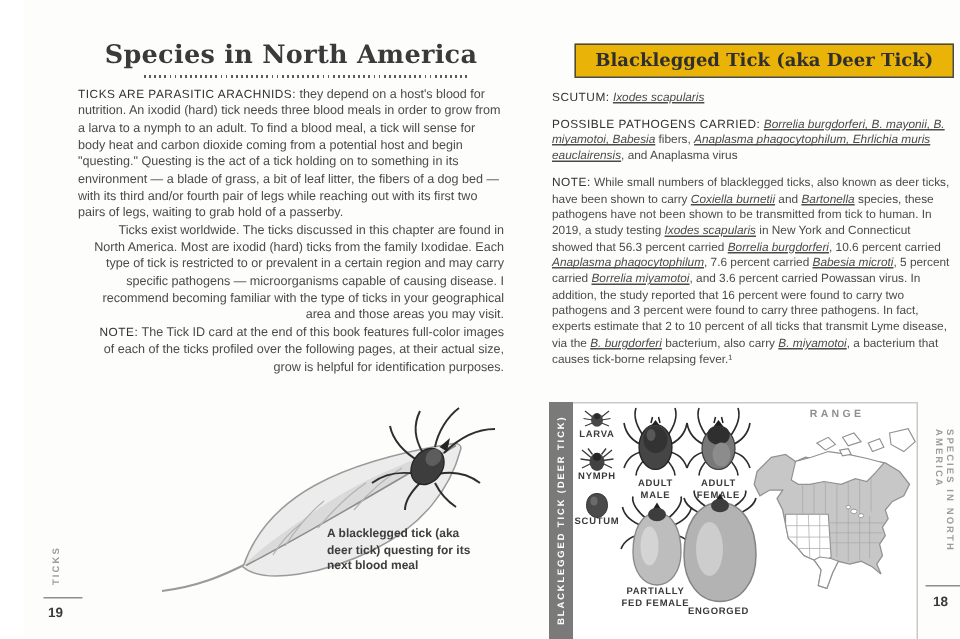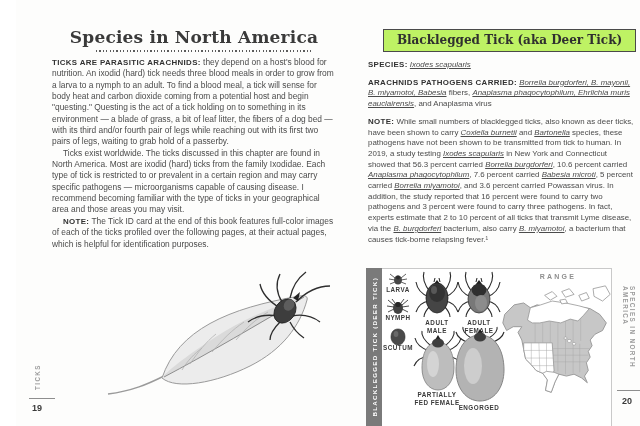--- a/index.html
+++ b/index.html
@@ -8,33 +8,33 @@
   .abs{position:absolute;}
 
   
   .page-title{left:36px;top:27px;width:284px;text-align:center;
     font-family:"DejaVu Serif",serif;font-weight:bold;font-size:17px;
     letter-spacing:.2px;color:#3a3a3a;}
   .title-dots{left:80px;top:50px;width:216px;height:2px;
     background:repeating-linear-gradient(to right,#5c5c5c 0 1.2px,transparent 1.2px 3.4px);}
   .left-body{left:36px;top:57px;width:284px;font-size:8.4px;line-height:11.35px;text-align:left;}
   .left-body p{margin:0;}
-  .left-body p.indent{text-indent:11px;}
-  .lead{font-weight:bold;letter-spacing:.35px;font-size:7.9px;color:#323232;}
+  .left-body p.indent{text-indent:11px;text-align:right;}
+  .lead{font-weight:normal;letter-spacing:.35px;font-size:7.9px;color:#323232;}
   .caption{left:202px;top:351px;width:106px;font-weight:bold;font-size:8px;
     line-height:10.6px;color:#3e3e3e;}
   .margin-vert{color:#9c9c9c;font-weight:bold;font-size:6.3px;letter-spacing:1.4px;
     writing-mode:vertical-rl;}
   .vert-up{transform:rotate(180deg);}
   .pageno{font-weight:bold;font-size:9px;color:#3a3a3a;}
   .folio-line{height:1px;background:#8e8e8e;}
 
   
   .header-box{left:367px;top:29px;width:251px;height:21px;border:1px solid #4a4a4a;
-    background:#bef264;text-align:center;line-height:21px;
+    background:#eab308;text-align:center;line-height:21px;
     font-family:"DejaVu Serif",serif;font-weight:bold;font-size:12px;color:#2f2f2f;}
   .right-body{left:352px;top:60px;width:267px;font-size:7.9px;line-height:10.7px;text-align:left;}
   .right-body p{margin:0 0 7px 0;}
   .it{font-style:italic;text-decoration:underline;}
 
   
   .sidebar{left:350px;top:268px;width:16px;height:158px;background:#7a7a7a;
     display:flex;align-items:center;justify-content:center;}
   .sidebar span{color:#fff;font-weight:bold;font-size:6.2px;letter-spacing:1.3px;
     writing-mode:vertical-rl;transform:rotate(180deg);white-space:nowrap;}
@@ -49,21 +49,21 @@
 <body>
 
 <div class="spread">
 
   <div class="abs page-title">Species in North America</div>
   <div class="abs title-dots"></div>
 
   <div class="abs left-body">
     <p><span class="lead">TICKS ARE PARASITIC ARACHNIDS:</span><span> they depend on a host's blood for nutrition. An ixodid (hard) tick needs three blood meals in order to grow from a larva to a nymph to an adult. To find a blood meal, a tick will sense for body heat and carbon dioxide coming from a potential host and begin "questing." Questing is the act of a tick holding on to something in its environment — a blade of grass, a bit of leaf litter, the fibers of a dog bed — with its third and/or fourth pair of legs while reaching out with its first two pairs of legs, waiting to grab hold of a passerby.</span></p>
     <p class="indent">Ticks exist worldwide. The ticks discussed in this chapter are found in North America. Most are ixodid (hard) ticks from the family Ixodidae. Each type of tick is restricted to or prevalent in a certain region and may carry specific pathogens — microorganisms capable of causing disease. I recommend becoming familiar with the type of ticks in your geographical area and those areas you may visit.</p>
-    <p class="indent"><span class="lead">NOTE:</span><span> The Tick ID card at the end of this book features full-color images of each of the ticks profiled over the following pages, at their actual pages, which is helpful for identification purposes.</span></p>
+    <p class="indent"><span class="lead">NOTE:</span><span> The Tick ID card at the end of this book features full-color images of each of the ticks profiled over the following pages, at their actual size, grow is helpful for identification purposes.</span></p>
   </div>
 
   <svg class="abs" style="left:78px;top:264px;" width="252" height="162" viewBox="0 0 252 162">
     <path d="M14,130 C38,127 54,120 70,112" fill="none" stroke="#9a9a9a" stroke-width="1.4"></path>
     <path d="M68,114 C84,66 134,44 206,32 C212,31 214,33 213,36 C206,62 188,86 156,102 C122,119 82,126 68,114 Z" fill="#ececec" stroke="#9a9a9a" stroke-width="1"></path>
     <path d="M68,114 C98,98 138,76 172,56 C186,48 200,39 211,32 C182,42 150,54 120,74 C96,90 76,104 68,114 Z" fill="#dadada" stroke="none"></path>
     <path d="M70,113 C110,92 168,58 210,33" fill="none" stroke="#8d8d8d" stroke-width="1"></path>
     <path d="M96,100 C104,88 112,78 122,70 M118,88 C128,76 138,66 150,58 M142,76 C152,64 162,55 174,48 M88,106 C94,96 100,90 108,84" fill="none" stroke="#b3b3b3" stroke-width=".8"></path>
 
     <g stroke="#2e2e2e" stroke-width="1.3" fill="none">
@@ -74,30 +74,31 @@
       <path d="M184,52 C172,50 162,52 154,58"></path>
       <path d="M198,52 C208,50 218,52 226,58"></path>
       <path d="M186,58 C180,64 176,70 176,76"></path>
       <path d="M196,58 C200,66 204,70 210,74"></path>
     </g>
     <ellipse cx="191" cy="47" rx="10" ry="13" transform="rotate(35 191 47)" fill="#3d3d3d" stroke="#222" stroke-width=".8"></ellipse>
     <ellipse cx="195" cy="41" rx="5" ry="6" transform="rotate(35 195 41)" fill="#5d5d5d"></ellipse>
     <path d="M199,34 L206,28 L204,37 Z" fill="#232323"></path>
   </svg>
 
+  <div class="abs caption">A blacklegged tick (aka deer tick) questing for its next blood meal</div>
 
   <div class="abs margin-vert vert-up" style="left:18px;top:350px;height:40px;">TICKS</div>
   <div class="abs folio-line" style="left:13px;top:398px;width:26px;"></div>
   <div class="abs pageno" style="left:16px;top:403px;">19</div>
 
   <div class="abs header-box">Blacklegged Tick (aka Deer Tick)</div>
 
   <div class="abs right-body">
-    <p><span class="lead">SPECIES:</span><span> </span><span><span class="it">Ixodes scapularis</span></span></p>
-    <p><span class="lead">ARACHNIDS PATHOGENS CARRIED:</span><span><span> </span><span class="it">Borrelia burgdorferi, B. mayonii, B. miyamotoi, Babesia</span><span> fibers, </span><span class="it">Anaplasma phagocytophilum, Ehrlichia muris eauclairensis</span><span>, and Anaplasma virus</span></span></p>
+    <p><span class="lead">SCUTUM:</span><span> </span><span><span class="it">Ixodes scapularis</span></span></p>
+    <p><span class="lead">POSSIBLE PATHOGENS CARRIED:</span><span><span> </span><span class="it">Borrelia burgdorferi, B. mayonii, B. miyamotoi, Babesia</span><span> fibers, </span><span class="it">Anaplasma phagocytophilum, Ehrlichia muris eauclairensis</span><span>, and Anaplasma virus</span></span></p>
     <p><span class="lead">NOTE:</span><span><span> While small numbers of blacklegged ticks, also known as deer ticks, have been shown to carry </span><span class="it">Coxiella burnetii</span><span> and </span><span class="it">Bartonella</span><span> species, these pathogens have not been shown to be transmitted from tick to human. In 2019, a study testing </span><span class="it">Ixodes scapularis</span><span> in New York and Connecticut showed that 56.3 percent carried </span><span class="it">Borrelia burgdorferi</span><span>, 10.6 percent carried </span><span class="it">Anaplasma phagocytophilum</span><span>, 7.6 percent carried </span><span class="it">Babesia microti</span><span>, 5 percent carried </span><span class="it">Borrelia miyamotoi</span><span>, and 3.6 percent carried Powassan virus. In addition, the study reported that 16 percent were found to carry two pathogens and 3 percent were found to carry three pathogens. In fact, experts estimate that 2 to 10 percent of all ticks that transmit Lyme disease, via the </span><span class="it">B. burgdorferi</span><span> bacterium, also carry </span><span class="it">B. miyamotoi</span><span>, a bacterium that causes tick-borne relapsing fever.¹</span></span></p>
   </div>
 
   <div class="abs panel"></div>
   <div class="abs sidebar">
     <span>BLACKLEGGED TICK (DEER TICK)</span>
   </div>
 
   <svg class="abs" style="left:371px;top:272px;" width="22" height="14" viewBox="0 0 22 14">
     <g stroke="#3a3a3a" stroke-width=".8" fill="none">
@@ -201,15 +202,15 @@
 
     <g fill="#ffffff" stroke="#919191" stroke-width=".6">
       <ellipse cx="74" cy="60" rx="2.2" ry="1.6"></ellipse>
       <ellipse cx="79" cy="63" rx="1.8" ry="1.4"></ellipse>
       <ellipse cx="70" cy="57" rx="1.6" ry="1.2"></ellipse>
     </g>
   </svg>
 
   <div class="abs margin-vert" style="left:606px;top:286px;height:90px;">SPECIES IN NORTH AMERICA</div>
   <div class="abs folio-line" style="left:601px;top:390px;width:24px;"></div>
-  <div class="abs pageno" style="left:606px;top:396px;">20</div>
+  <div class="abs pageno" style="left:606px;top:396px;">18</div>
 
 </div>
 
 </body></html>

